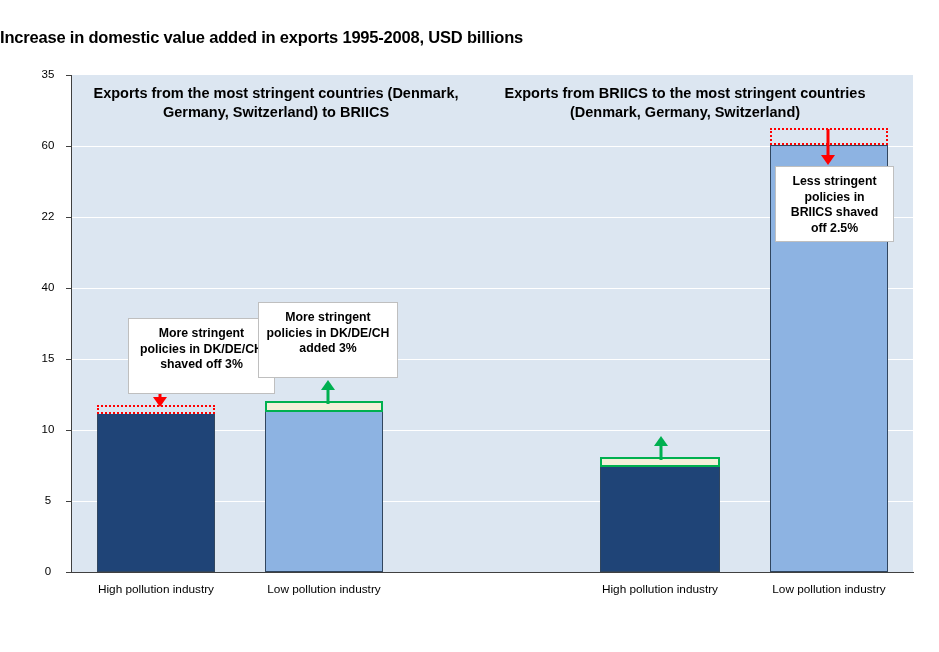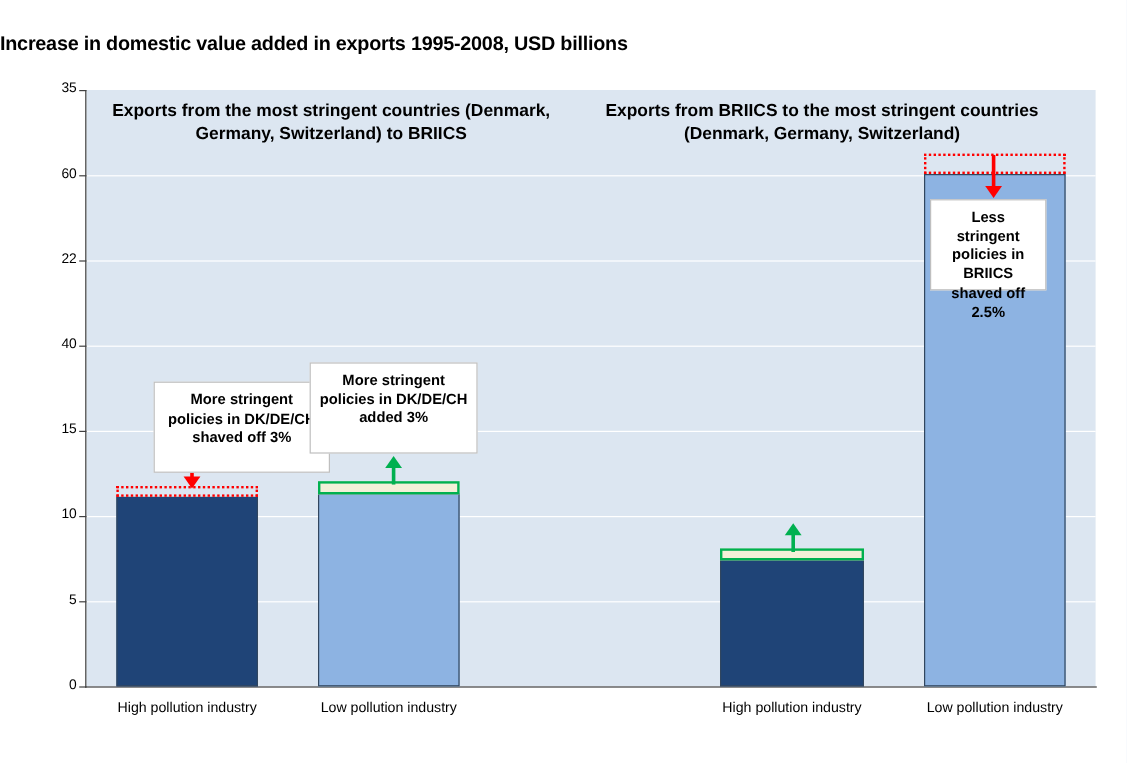--- a/index.html
+++ b/index.html
@@ -24,21 +24,21 @@
     position:absolute;left:72px;top:75px;width:841px;height:497px;
     background:#dce6f1;
     box-sizing:border-box;
   }
   .gridline{position:absolute;left:0;width:100%;height:1px;background:#ffffff;}
   #axis-y-line{position:absolute;left:71px;top:75px;width:1.2px;height:498px;background:#404040;}
   #axis-x-line{position:absolute;left:71px;top:572px;width:843px;height:1.2px;background:#404040;}
   .tick-mark{position:absolute;left:66px;width:6px;height:1px;background:#404040;}
 
   .y-label{
-    position:absolute;right:0;width:32px;text-align:right;
+    position:absolute;right:0;width:32px;text-align:center;
     font-size:11.5px;color:#000000;
     transform:translateY(-7px);
   }
   #y-labels{position:absolute;left:26px;top:75px;width:38px;height:497px;}
 
   
   .group-header{
     position:absolute;text-align:center;
     font-size:14.5px;font-weight:bold;color:#000000;line-height:1.30;
   }
@@ -165,20 +165,20 @@
       <line x1="10" y1="0" x2="10" y2="27" stroke="#ff0000" stroke-width="3"></line>
       <polygon points="3,26 17,26 10,36" fill="#ff0000"></polygon>
     </svg>
   </div>
 
   <div class="callout" style="left:96px;top:318px;width:147px;height:76px;margin-left:32px;">More stringent policies in DK/DE/CH shaved off 3%</div>
 
   <div class="callout" style="left:258px;top:302px;width:140px;height:76px;">More stringent policies in DK/DE/CH added 3%</div>
 
 
-  <div class="callout" style="left:775px;top:166px;width:97px;height:76px;">Less stringent policies in BRIICS shaved off 2.5%</div>
+  <div class="callout" style="left:775px;top:166px;width:119px;height:76px;">Less stringent policies in BRIICS shaved off 2.5%</div>
 
   <div class="cat-label" style="left:86px;top:582px;width:140px;">High pollution industry</div>
   <div class="cat-label" style="left:254px;top:582px;width:140px;">Low pollution industry</div>
   <div class="cat-label" style="left:590px;top:582px;width:140px;">High pollution industry</div>
   <div class="cat-label" style="left:759px;top:582px;width:140px;">Low pollution industry</div>
 
 </div>
 
 </body></html>

